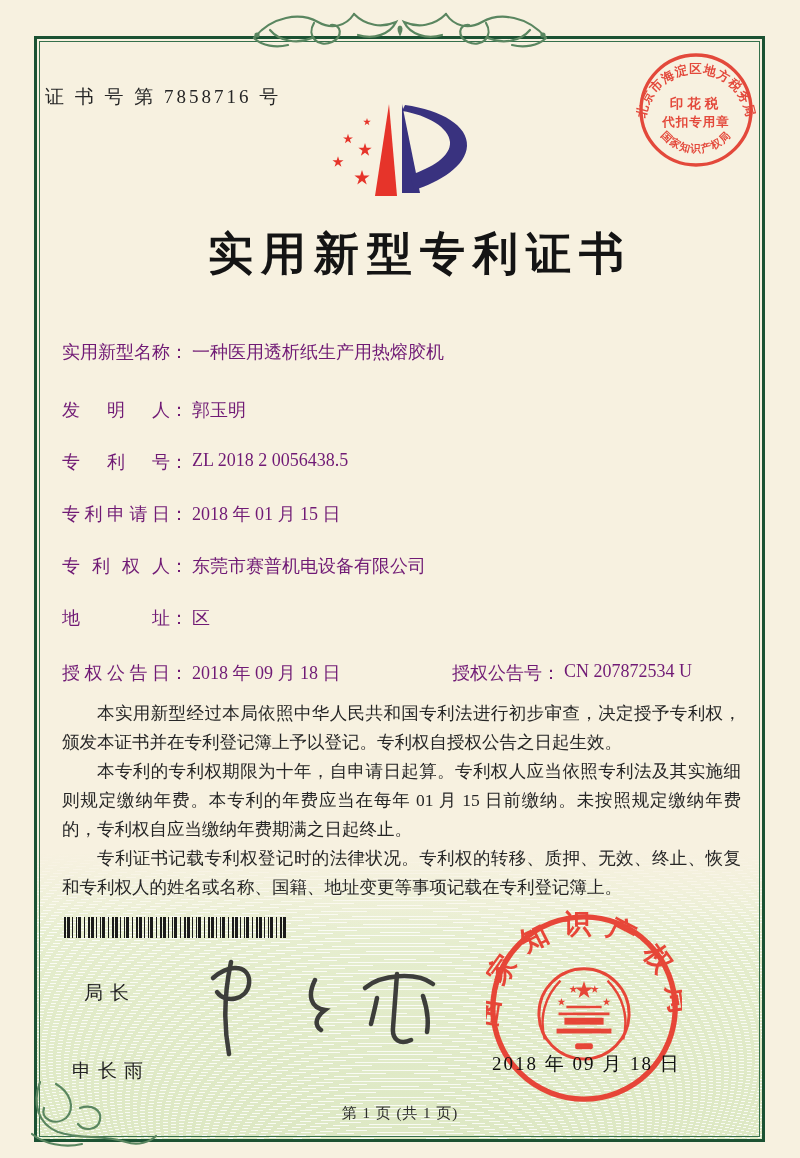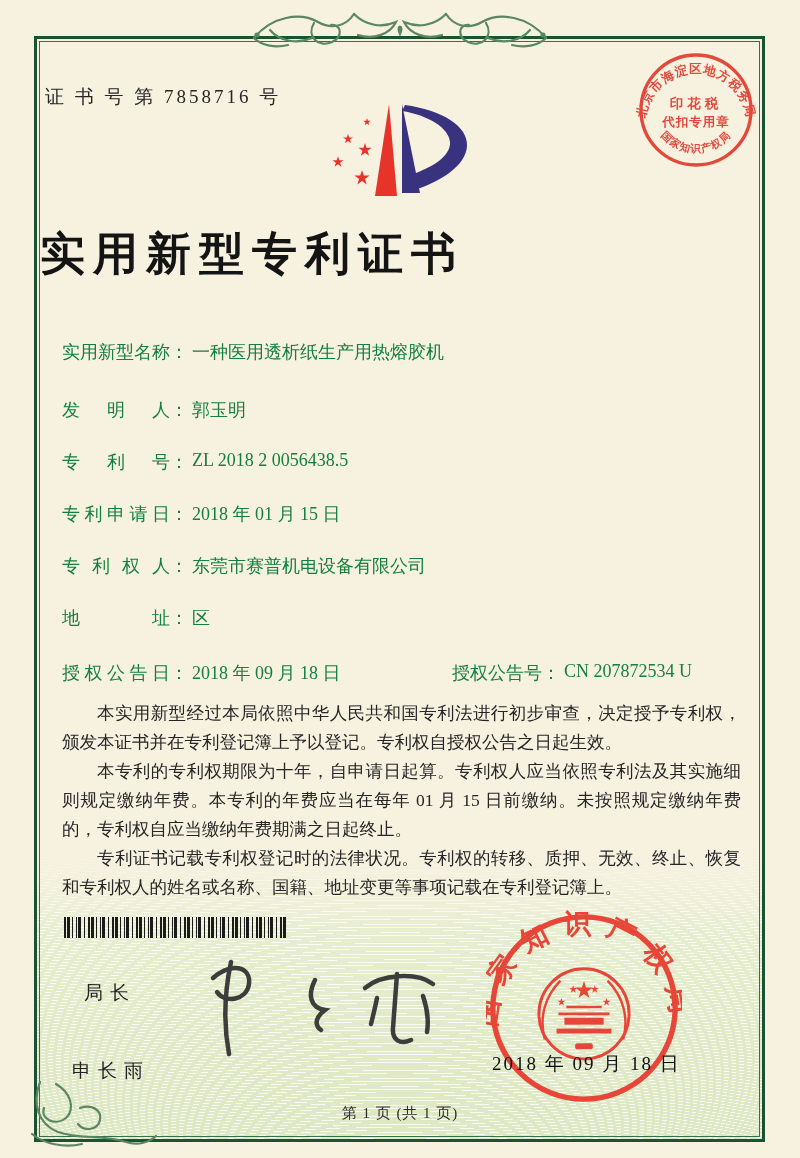--- a/index.html
+++ b/index.html
@@ -24,23 +24,23 @@
   .frame{
     position:absolute;left:34px;top:36px;width:725px;height:1100px;
     border:3px solid #1b5233;pointer-events:none;
   }
   .frame::before{
     content:"";position:absolute;left:2px;top:2px;right:2px;bottom:2px;
     border:1px solid #35704c;
   }
   .abs{position:absolute;}
   .cert-no{left:45px;top:84px;font-size:19px;letter-spacing:3px;color:#262626;}
-  .title{left:0;right:0;top:224px;text-align:left;font-size:45px;font-weight:700;
+  .title{left:0;right:0;top:224px;text-align:center;font-size:45px;font-weight:700;
     letter-spacing:8px;color:#141414;margin-left:40px;}
-  .field-row{left:62px;display:flex;align-items:flex-start;font-size:18px;color:#15803d;}
+  .field-row{left:62px;display:flex;align-items:flex-start;font-size:18px;color:#701a75;}
   .flabel{width:108px;flex:none;text-align:justify;text-align-last:justify;}
   .fcolon{flex:none;}
   .fvalue{margin-left:4px;white-space:nowrap;}
   .addr-val{margin-left:4px;}
   .addr-val span{white-space:nowrap;display:block;}
   .grant-right{position:absolute;left:390px;top:0;display:flex;font-size:18px;}
   .paras{left:62px;top:699px;width:679px;font-size:17.5px;line-height:29px;
     text-align:justify;color:#262626;}
   .paras p{margin:0;text-indent:2em;}
   .barcode{left:64px;top:917px;width:223px;height:21px;

